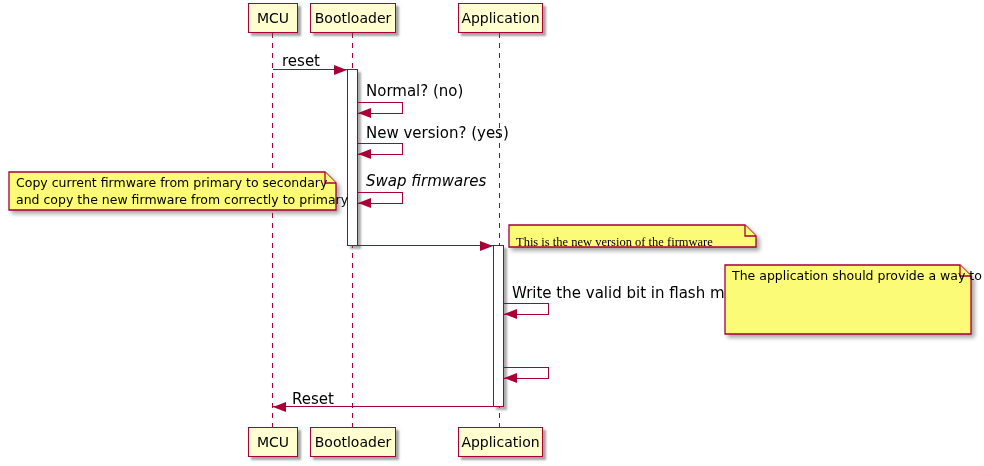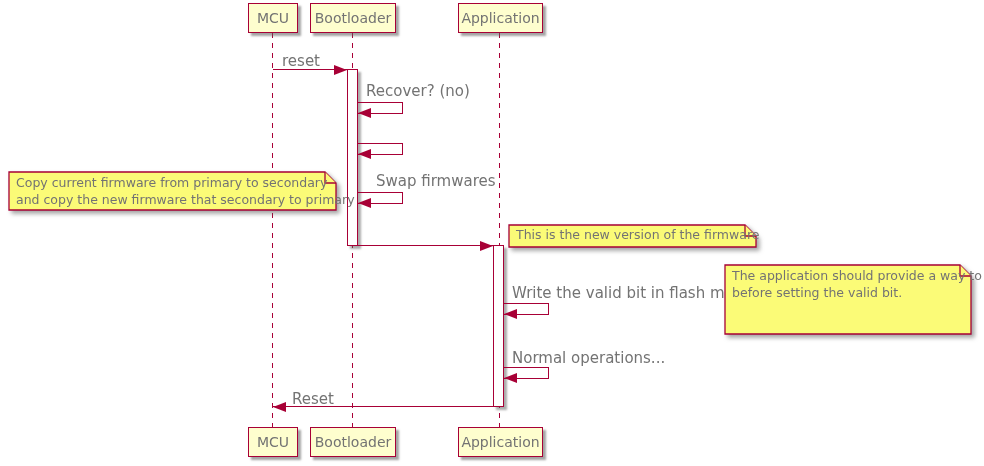--- a/index.html
+++ b/index.html
@@ -1,18 +1,18 @@
 <!DOCTYPE html>
 <html><head>
 <meta charset="utf-8">
 <style>
   html,body { margin:0; padding:0; background:#ffffff; }
   .canvas {
     position:relative; width:984px; height:466px; background:#ffffff;
-    font-family:"DejaVu Sans","Liberation Sans",sans-serif; color:#737373;
+    font-family:"DejaVu Sans","Liberation Sans",sans-serif; color:#000000;
     overflow:hidden;
   }
   .participant {
     position:absolute; box-sizing:border-box; height:30px;
     background:#FEFECE; border:1.6px solid #A80036;
     box-shadow:3px 3px 2px rgba(90,90,90,0.55);
     display:flex; align-items:center; justify-content:center;
     font-size:14px; white-space:nowrap;
   }
   .lifeline {
@@ -36,21 +36,21 @@
     border-top:5px solid transparent; border-bottom:5px solid transparent;
     border-right:13px solid #A80036;
   }
   .self-loop {
     position:absolute; width:45px; height:12px; box-sizing:border-box;
     border:1.5px solid #A80036; border-left:none;
   }
   .note { position:absolute; }
   .note svg { position:absolute; top:0; left:0; filter:drop-shadow(3px 3px 2px rgba(90,90,90,0.55)); }
   .note-text { position:relative; padding:4px 8px 0 8px; font-size:12.5px; line-height:16.5px; white-space:nowrap; }
-  .note-text.single { padding-top:3px; }
+  .note-text.single { padding-top:10px;font-family:Liberation Serif, serif; }
 </style>
 </head>
 <body>
 
 <div class="canvas">
 
   <div class="lifeline" style="left:272px;"></div>
   <div class="lifeline" style="left:352px;"></div>
   <div class="lifeline" style="left:499px;"></div>
 
@@ -62,39 +62,40 @@
   <div class="participant" style="left:310px; top:427px; width:86px;">Bootloader</div>
   <div class="participant" style="left:458px; top:427px; width:85px;">Application</div>
 
   <div class="activation" style="left:347px; top:69px; height:177px;"></div>
   <div class="activation" style="left:493px; top:245px; height:162px;"></div>
 
   <div class="msg-label" style="left:282px; top:52px;">reset</div>
   <div class="msg-line" style="left:273px; top:69px; width:74px;"></div>
   <div class="arrow-r" style="left:334px; top:65px;"></div>
 
-  <div class="msg-label" style="left:366px; top:82px;">Recover? (no)</div>
+  <div class="msg-label" style="left:366px; top:82px;">Normal? (no)</div>
   <div class="self-loop" style="left:358px; top:102px;"></div>
   <div class="arrow-l" style="left:358px; top:108px;"></div>
 
+  <div class="msg-label" style="left:366px; top:124px;">New version? (yes)</div>
   <div class="self-loop" style="left:358px; top:143px;"></div>
   <div class="arrow-l" style="left:358px; top:149px;"></div>
 
-  <div class="msg-label" style="left:376px; top:172px;">Swap firmwares</div>
+  <div class="msg-label" style="left:366px; top:172px;font-style:italic;">Swap firmwares</div>
   <div class="self-loop" style="left:358px; top:192px;"></div>
   <div class="arrow-l" style="left:358px; top:198px;"></div>
 
   <div class="note" style="left:8px; top:171px; width:329px; height:36px;">
     <svg width="329" height="40" viewBox="0 0 329 40">
       <path d="M1,1 L317,1 L328,12 L328,39 L1,39 Z" fill="#FBFB77" stroke="#A80036" stroke-width="1.3"></path>
       <path d="M317,1 L317,12 L328,12" fill="#FBFB77" stroke="#A80036" stroke-width="1.3"></path>
     </svg>
     <div class="note-text">
       <div>Copy current firmware from primary to secondary</div>
-      <div>and copy the new firmware that secondary to primary</div>
+      <div>and copy the new firmware from correctly to primary</div>
     </div>
   </div>
 
   <div class="msg-line" style="left:358px; top:245px; width:135px;"></div>
   <div class="arrow-r" style="left:480px; top:241px;"></div>
 
   <div class="note" style="left:508px; top:224px; width:249px; height:24px;">
     <svg width="249" height="24" viewBox="0 0 249 24">
       <path d="M1,1 L237,1 L248,12 L248,23 L1,23 Z" fill="#FBFB77" stroke="#A80036" stroke-width="1.3"></path>
       <path d="M237,1 L237,12 L248,12" fill="#FBFB77" stroke="#A80036" stroke-width="1.3"></path>
@@ -108,25 +109,23 @@
   <div class="self-loop" style="left:504px; top:303px;"></div>
   <div class="arrow-l" style="left:504px; top:309px;"></div>
 
   <div class="note" style="left:724px; top:264px; width:248px; height:71px;">
     <svg width="248" height="71" viewBox="0 0 248 71">
       <path d="M1,1 L236,1 L247,12 L247,70 L1,70 Z" fill="#FBFB77" stroke="#A80036" stroke-width="1.3"></path>
       <path d="M236,1 L236,12 L247,12" fill="#FBFB77" stroke="#A80036" stroke-width="1.3"></path>
     </svg>
     <div class="note-text">
       <div>The application should provide a way to</div>
-      <div>before setting the valid bit.</div>
     </div>
   </div>
 
-  <div class="msg-label" style="left:512px; top:349px;">Normal operations...</div>
   <div class="self-loop" style="left:504px; top:367px;"></div>
   <div class="arrow-l" style="left:504px; top:373px;"></div>
 
   <div class="msg-label" style="left:292px; top:390px;">Reset</div>
   <div class="msg-line" style="left:273px; top:406px; width:220px;"></div>
   <div class="arrow-l" style="left:273px; top:402px;"></div>
 
 </div>
 
 </body></html>

